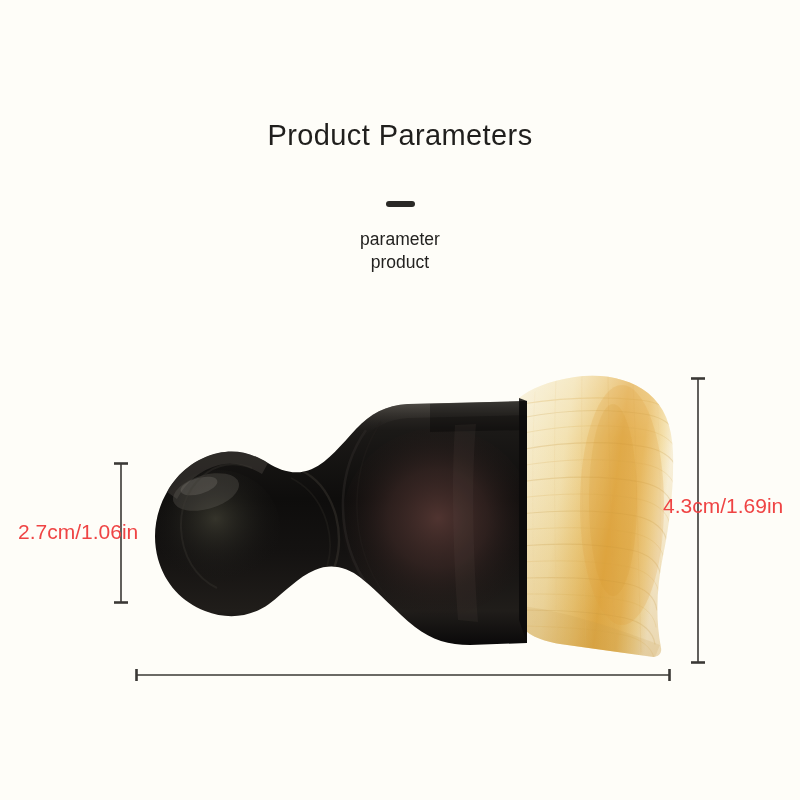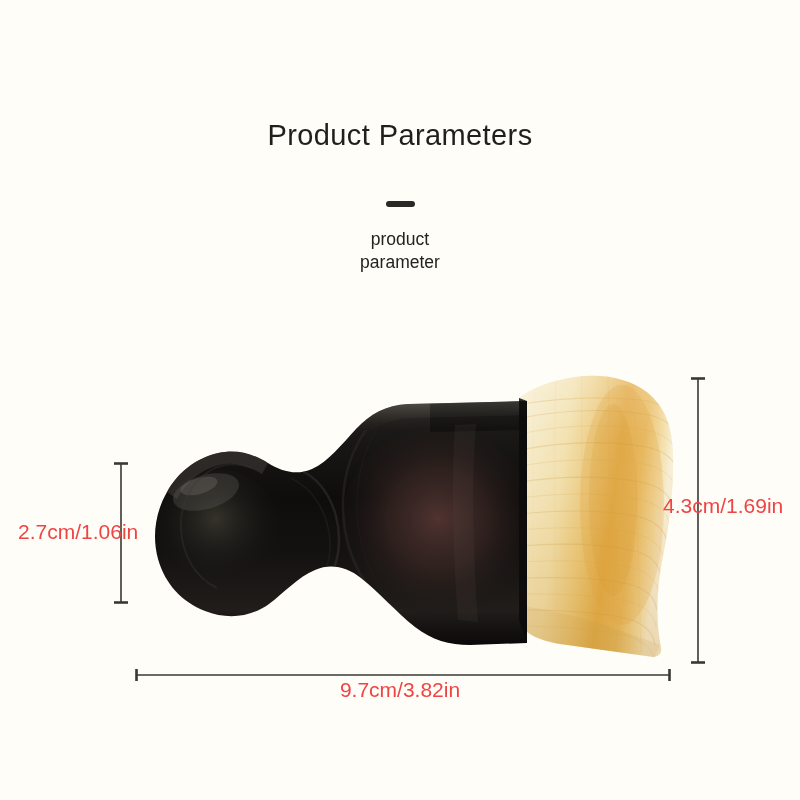--- a/index.html
+++ b/index.html
@@ -126,22 +126,22 @@
 <body>
 
 <div id="stage">
 
   <div class="header">
     <div class="page-title">Product Parameters</div>
 
     <div class="title-divider"></div>
 
     <div class="subtitle">
+      <span class="sub-line">parameter</span>
       <span class="sub-line">product</span>
-      <span class="sub-line">parameter</span>
     </div>
   </div>
 
   <div class="product-figure">
     <svg viewBox="0 0 800 800" xmlns="http://www.w3.org/2000/svg">
       <defs>
 
         <linearGradient id="handleGrad" x1="0" y1="0" x2="0" y2="1">
           <stop offset="0%" stop-color="#34302c"></stop>
           <stop offset="12%" stop-color="#1b1917"></stop>
@@ -339,16 +339,15 @@
         <line x1="136" y1="675" x2="670" y2="675"></line>
         <line x1="136.5" y1="669" x2="136.5" y2="681" stroke-width="2.6"></line>
         <line x1="669.5" y1="669" x2="669.5" y2="681" stroke-width="2.6"></line>
       </g>
     </svg>
 
     <div class="dim-label dim-label-height-left">2.7cm/1.06in</div>
 
     <div class="dim-label dim-label-height-right">4.3cm/1.69in</div>
 
-    <div class="dim-label dim-label-width-bottom">9.7cm/3.82in</div>
   </div>
 
 </div>
 
 </body></html>

